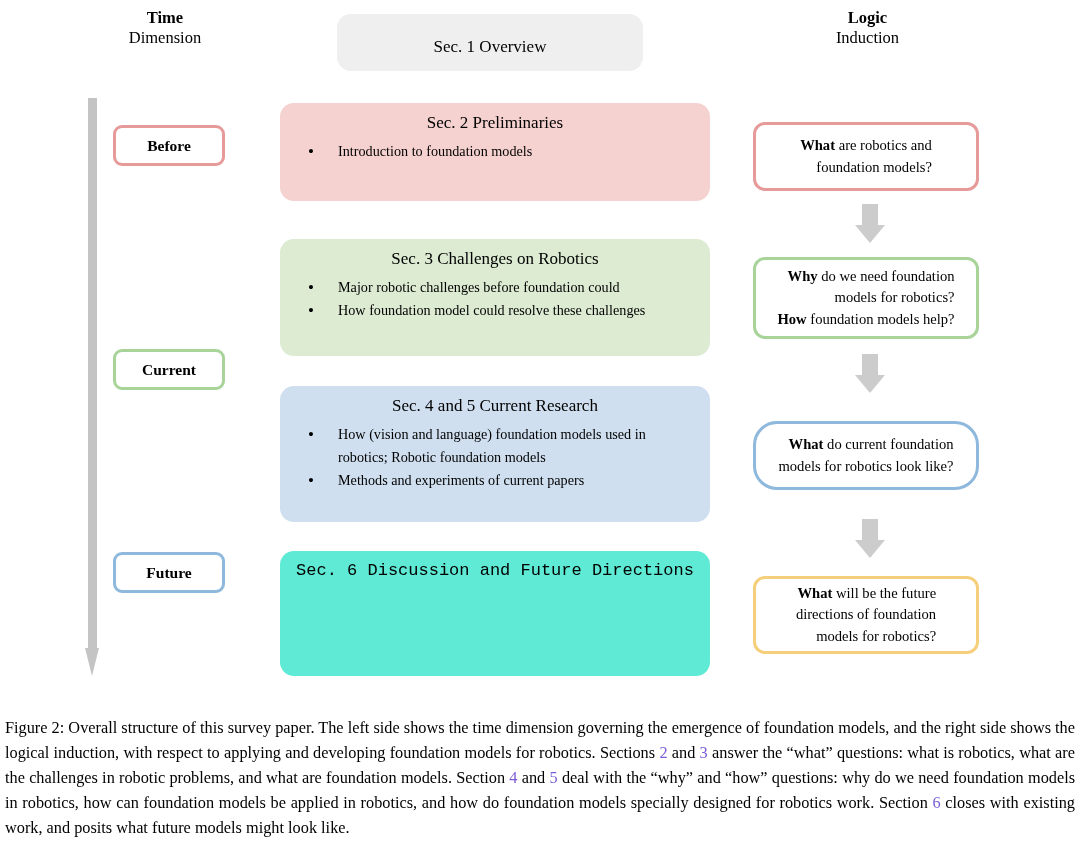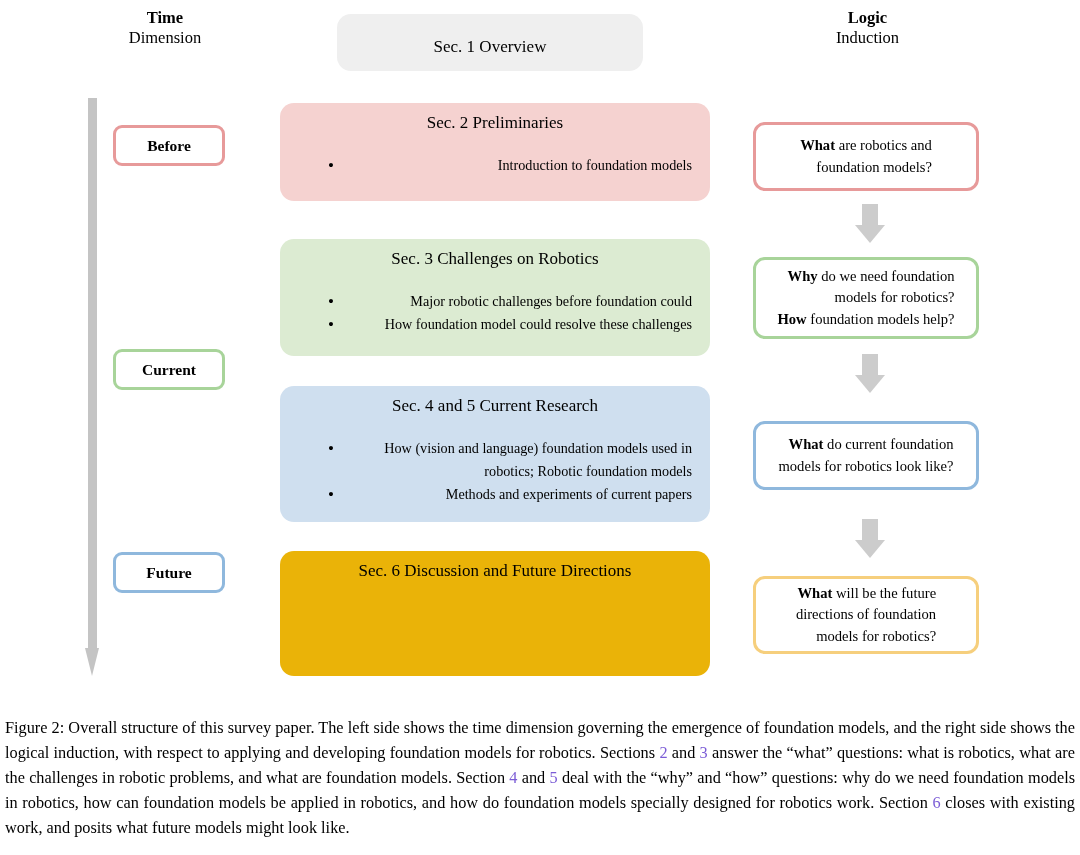--- a/index.html
+++ b/index.html
@@ -106,23 +106,22 @@
 
   .card-title {
     display: block;
     text-align: center;
     font-size: 17px;
     padding-top: 9px;
     line-height: 1.25;
   }
   .card-bullets {
     list-style: none;
-    margin: 21px 0 0 0;
-    padding: 0 18px 0 48px;
-    text-align: right;
+    margin: 7px 0 0 0;
+    padding: 0 18px 0 28px;
   }
   .card-bullets li {
     position: relative;
     font-size: 14.2px;
     line-height: 1.62;
     padding-left: 30px;
   }
   .card-bullets li::before {
     content: "\2022";
     position: absolute;
@@ -245,31 +244,31 @@
 </div>
 
 <div class="center-card" id="sec4-card" style="background: rgb(207, 223, 239);">
   <span class="card-title">Sec. 4 and 5 Current Research</span>
   <ul class="card-bullets">
     <li>How (vision and language) foundation models used in robotics; Robotic foundation models</li>
     <li>Methods and experiments of current papers</li>
   </ul>
 </div>
 
-<div class="center-card" id="sec6-card" style="background: #eab308;">
+<div class="center-card" id="sec6-card" style="background: #5eead4; font-family: Liberation Mono, monospace;">
   <span class="card-title">Sec. 6 Discussion and Future Directions</span>
 </div>
 
 <div class="q-box" id="q1" style="border-color: rgb(231, 154, 154);">
     <div><b>What</b> are robotics and<br>foundation models?</div>
   </div>
 <div class="q-box" id="q2" style="border-color: rgb(168, 212, 154);">
     <div><b>Why</b> do we need foundation<br>models for robotics?<br><b>How</b> foundation models help?</div>
   </div>
-<div class="q-box" id="q3" style="border-color: rgb(143, 184, 221);">
+<div class="q-box" id="q3" style="border-color: rgb(143, 184, 221); border-radius: 24px;">
     <div><b>What</b> do current foundation<br>models for robotics look like?</div>
   </div>
 <div class="q-box" id="q4" style="border-color: rgb(246, 207, 125);">
     <div><b>What</b> will be the future<br>directions of foundation<br>models for robotics?</div>
   </div>
 
 <div class="flow-arrow" id="arrow-1">
   <div class="fa-shaft" style="background: rgb(204, 204, 204);"></div>
   <div class="fa-head" style="border-top-color: rgb(204, 204, 204);"></div>
 </div>

